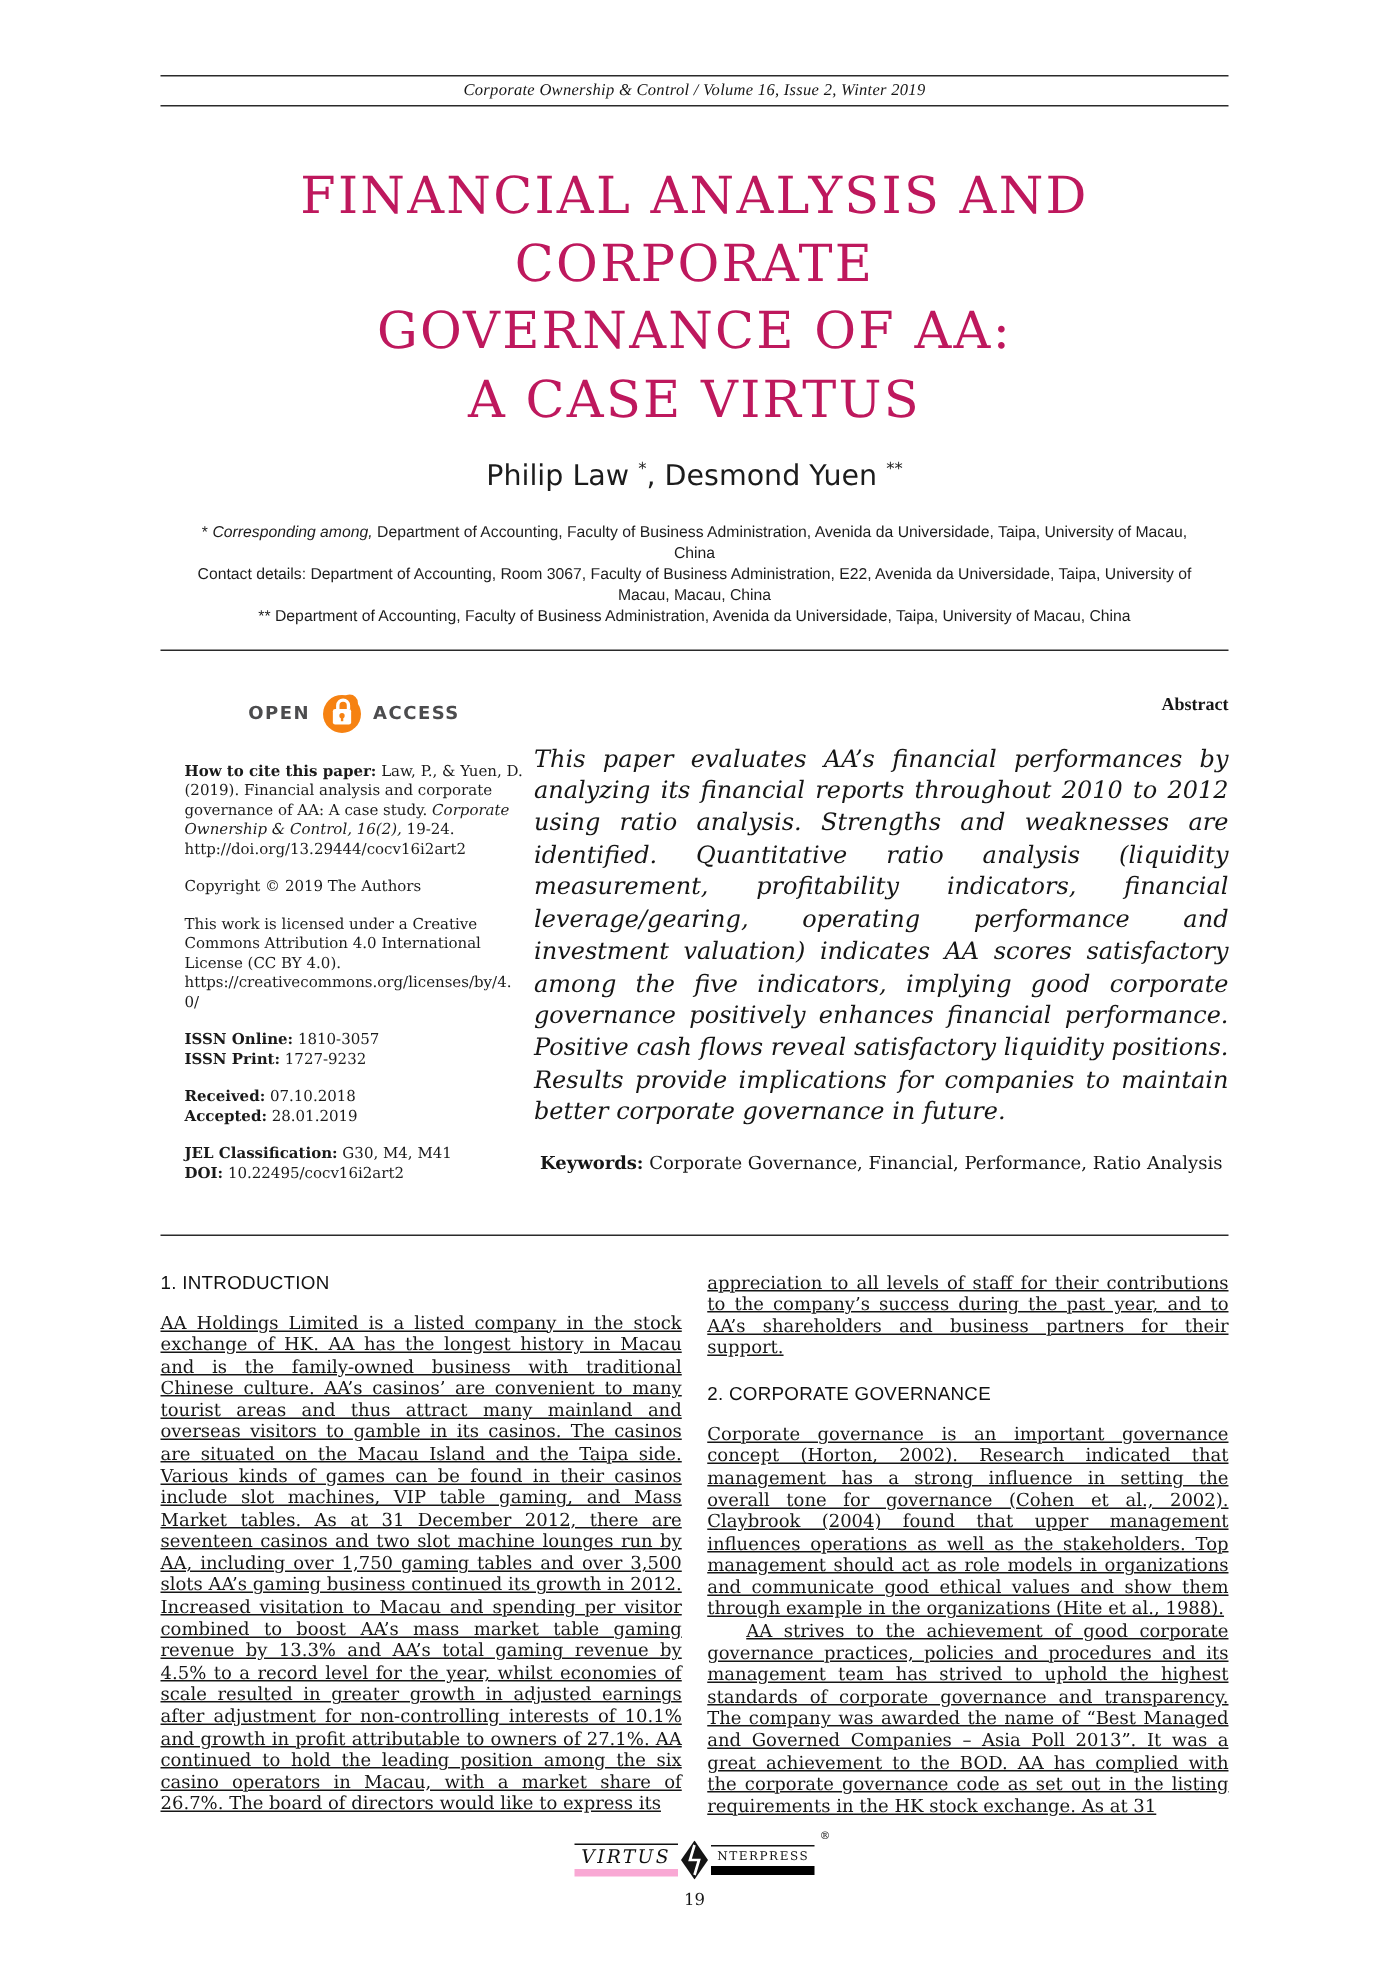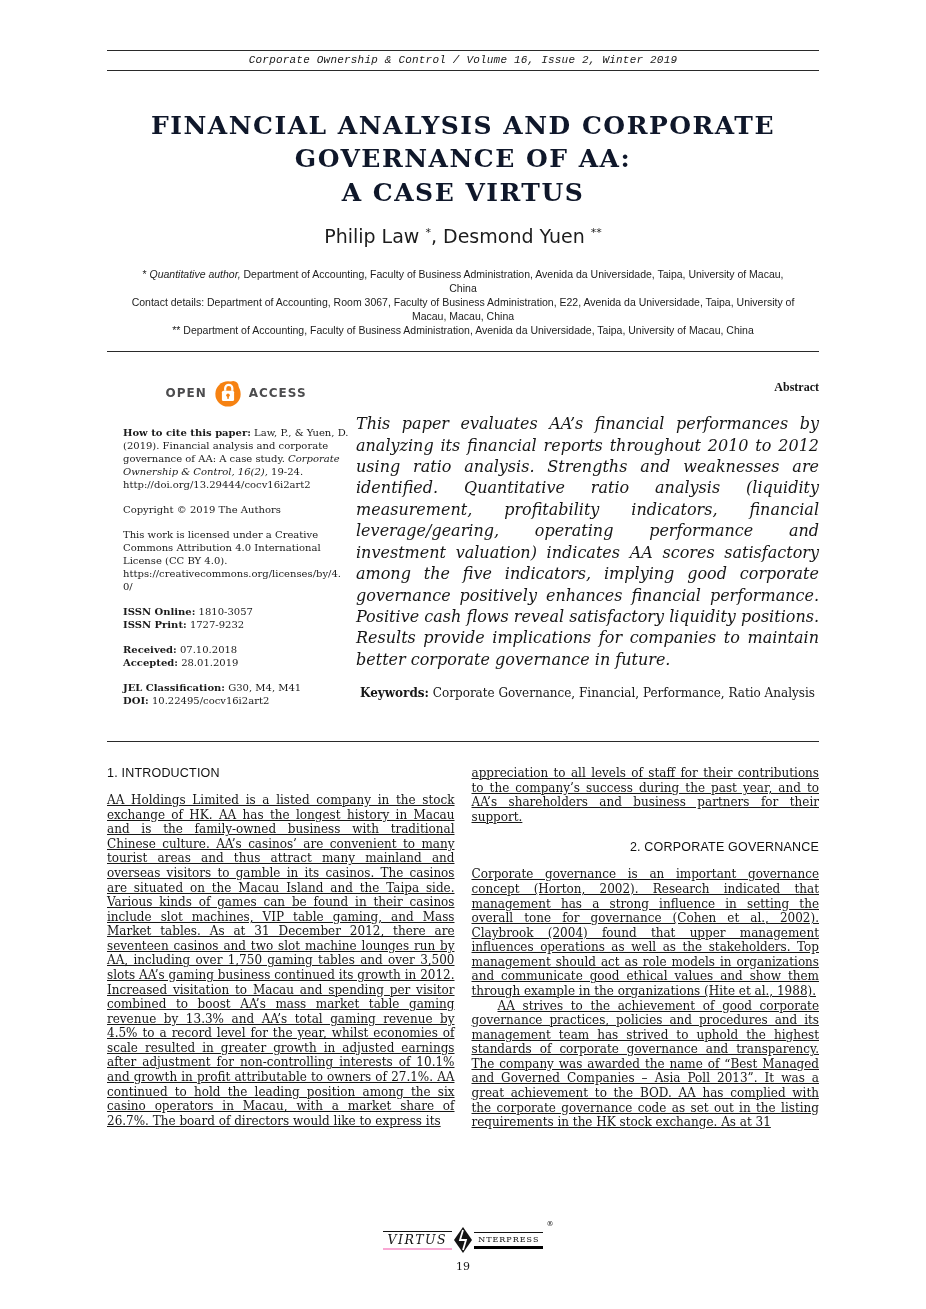--- a/index.html
+++ b/index.html
@@ -15,37 +15,37 @@
     overflow: hidden;
   }
   .content { padding: 0 107px; }
 
   
   .journal-header {
     margin-top: 50px;
     border-top: 1.2px solid #2a2a2a;
     border-bottom: 1.2px solid #2a2a2a;
     text-align: center;
-    font-family: Liberation Mono, monospace;
+    font-family: Liberation Serif, serif;
     font-style: italic;
     font-size: 11px;
     padding: 3px 0 4px 0;
     letter-spacing: 0.2px;
   }
 
   
   .paper-title {
     margin: 38px 0 0 0;
     text-align: center;
     font-family: "DejaVu Serif", serif;
-    font-weight: bold;
-    font-size: 25px;
+    font-weight: normal;
+    font-size: 34px;
     line-height: 1.33;
     letter-spacing: 1.5px;
-    color: #0f172a;
+    color: #be185d;
   }
   .authors-line {
     margin-top: 16px;
     text-align: center;
     font-family: "DejaVu Sans", "Liberation Sans", sans-serif;
     font-size: 19px;
     color: #1c1c1c;
   }
   .authors-line sup { font-size: 11px; vertical-align: super; }
   .affiliations {
@@ -128,21 +128,21 @@
   }
   .col { flex: 1; }
   .section-heading {
     font-family: "Liberation Sans", sans-serif;
     font-weight: normal;
     font-size: 12.5px;
     letter-spacing: 0.2px;
     margin: 0 0 13px 0;
     color: #111;
   }
-  .section-heading.gap-above { margin-top: 16px; text-align: right; }
+  .section-heading.gap-above { margin-top: 16px; }
   .body-para {
     margin: 0;
     font-size: 12px;
     line-height: 1.215;
     text-align: justify;
     color: #161616;
     text-decoration: underline;
   }
   .body-para.indent { text-indent: 26px; }
 
@@ -158,31 +158,31 @@
     align-items: center;
     gap: 2px;
     position: relative;
   }
   .v-left {
     font-family: "DejaVu Serif", serif;
     font-style: italic;
     font-size: 12.5px;
     letter-spacing: 1.5px;
     border-top: 1px solid #111;
-    border-bottom: 2px solid #f9a8d4;
+    border-bottom: 5px solid #f9a8d4;
     padding: 0 5px 1px 5px;
     color: #111;
     text-align: right;
   }
   .v-right {
     font-family: "DejaVu Serif", serif;
     font-size: 8px;
     letter-spacing: 1px;
     border-top: 1px solid #111;
-    border-bottom: 3px solid #000000;
+    border-bottom: 6px solid #000000;
     padding: 2px 4px 2px 4px;
     color: #111;
   }
   .v-reg {
     position: absolute;
     top: -7px;
     right: -10px;
     font-size: 7px;
     color: #111;
   }
@@ -208,21 +208,21 @@
       <span>A CASE VIRTUS</span>
     </h1>
 
     <div class="authors-line">
       <span>Philip Law</span>
       <sup>*</sup><span>, </span><span>Desmond Yuen</span>
       <sup>**</sup>
     </div>
 
     <div class="affiliations">
-      <p><span>* </span><i>Quantitative author,</i><span> Department of Accounting, Faculty of Business Administration, Avenida da Universidade, Taipa, University of Macau, China</span></p>
+      <p><span>* </span><i>Corresponding among,</i><span> Department of Accounting, Faculty of Business Administration, Avenida da Universidade, Taipa, University of Macau, China</span></p>
       <p>Contact details: Department of Accounting, Room 3067, Faculty of Business Administration, E22, Avenida da Universidade, Taipa, University of Macau, Macau, China</p>
       <p>** Department of Accounting, Faculty of Business Administration, Avenida da Universidade, Taipa, University of Macau, China</p>
     </div>
 
     <hr class="rule rule-affil">
 
     <div class="meta-section">
 
       <div class="meta-left">
 

